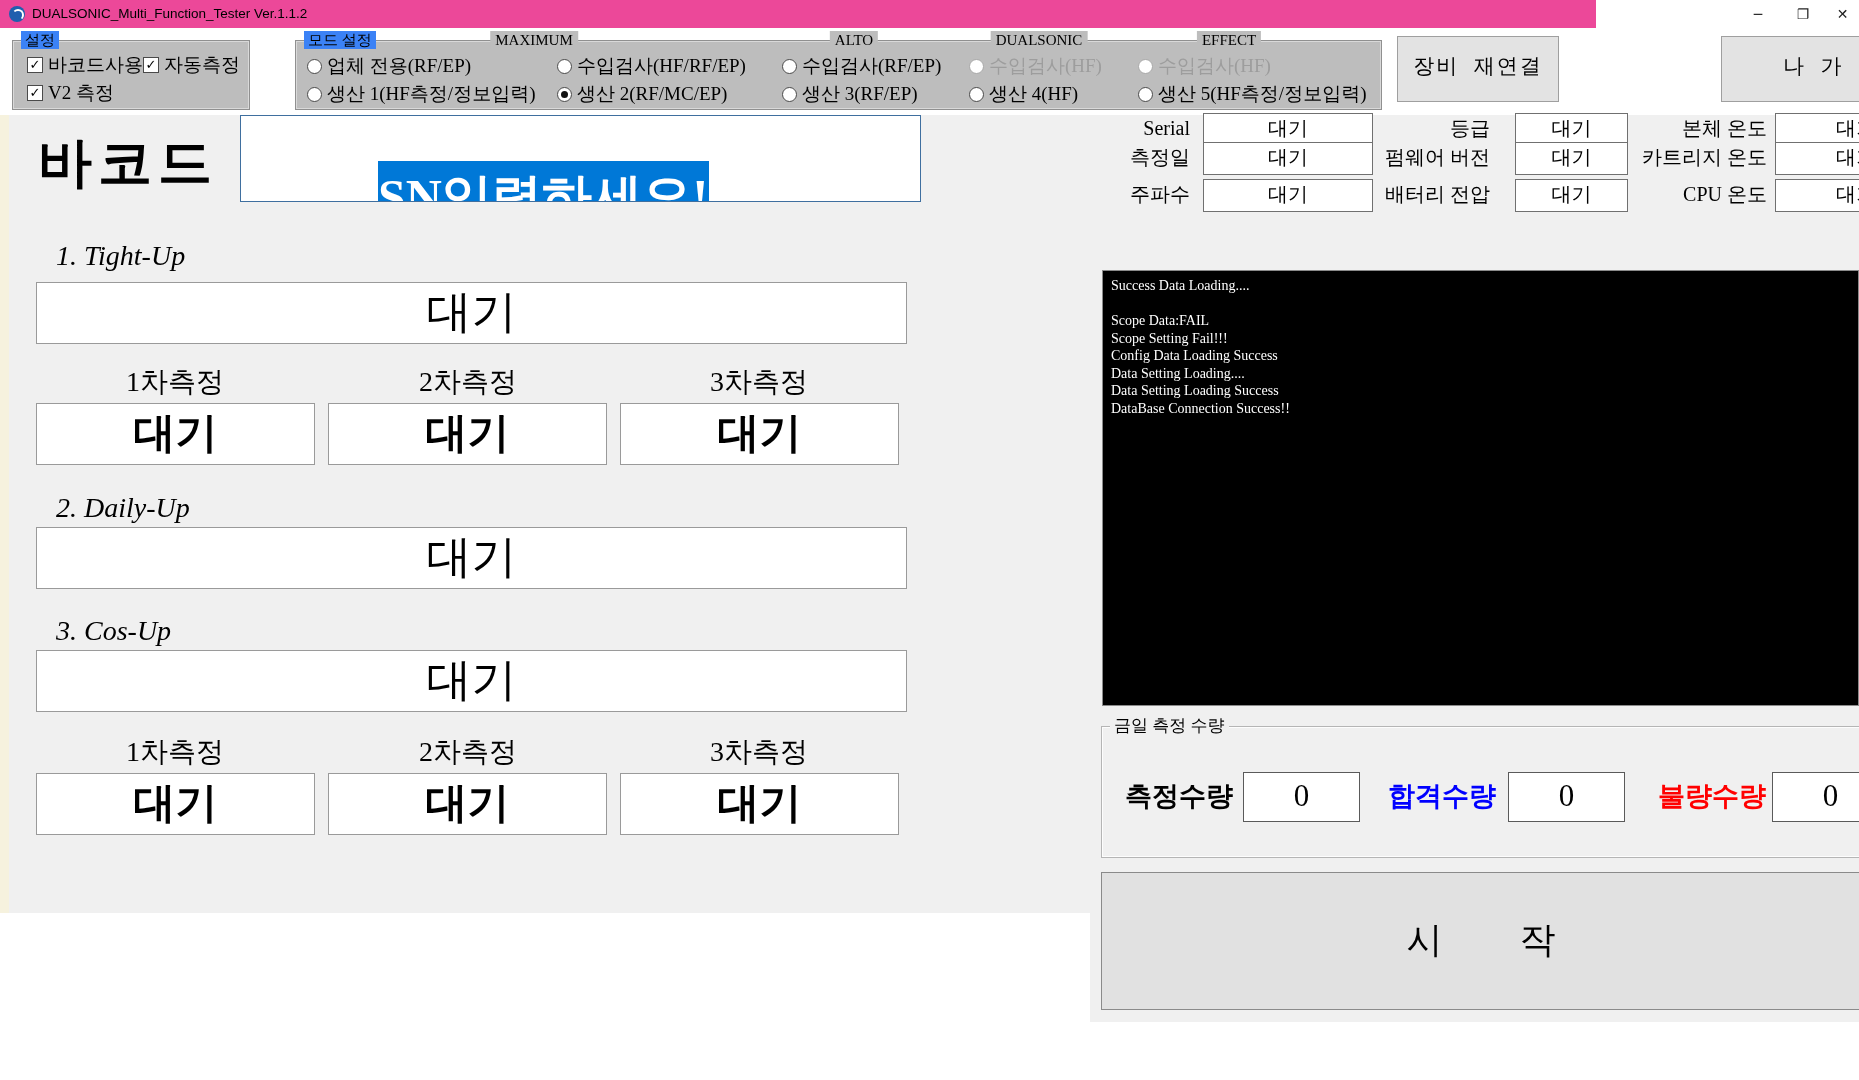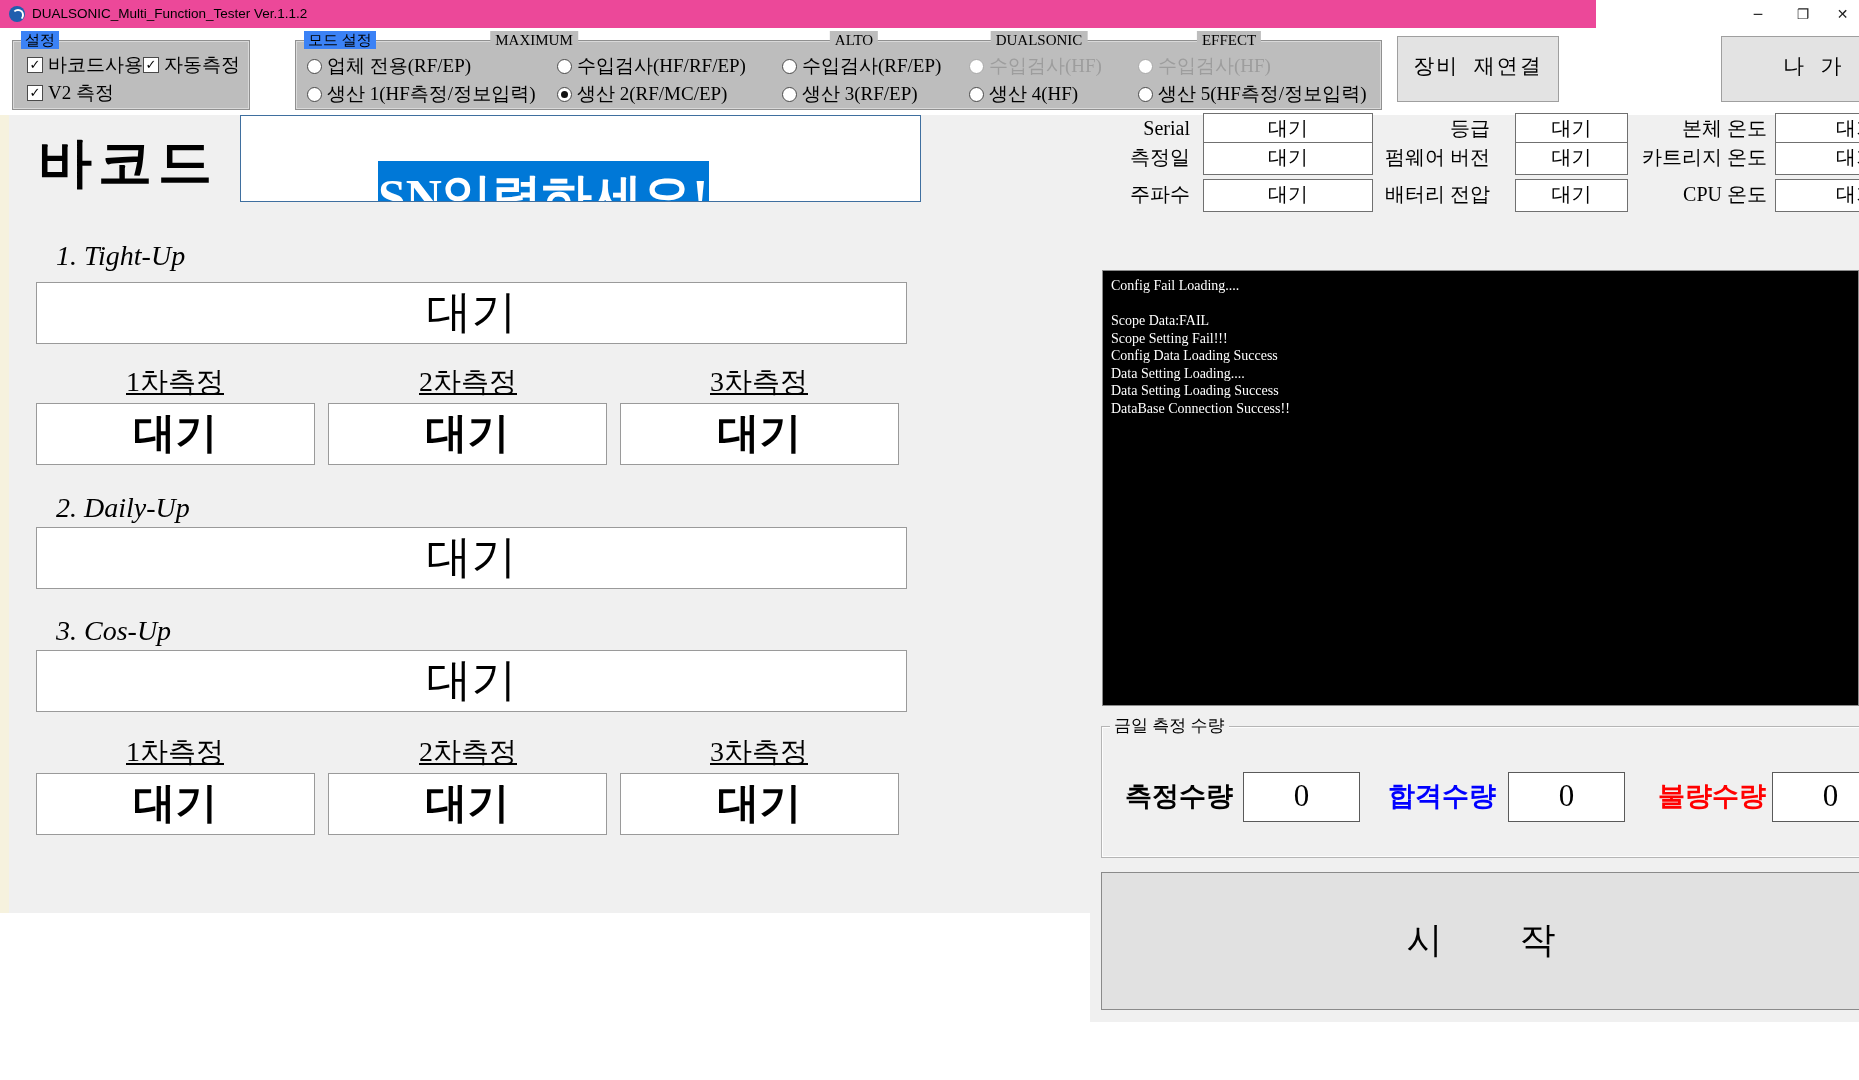--- a/index.html
+++ b/index.html
@@ -73,21 +73,21 @@
             text-align:center;font-size:20px;line-height:29px;}
   .sc1l{left:1020px;} .sc1b{left:1203px;width:168px;}
   .sc2l{left:1320px;} .sc2b{left:1515px;width:111px;}
   .sc3l{left:1597px;} .sc3b{left:1775px;width:160px;}
   .sr1{top:113px;} .sr2{top:142px;} .sr3{top:179px;}
 
   
   .sec-title{position:absolute;left:56px;font-size:28px;line-height:32px;font-style:italic;}
   .bigbox{position:absolute;left:36px;width:869px;height:60px;background:#fff;border:1px solid #9a9a9a;
           text-align:center;font-size:45px;line-height:58px;}
-  .sublabel{position:absolute;width:200px;text-align:center;font-size:28px;line-height:32px;text-decoration:underline;}
+  .sublabel{position:absolute;width:200px;text-align:center;font-size:28px;line-height:32px;}
   .subbox{position:absolute;width:277px;height:60px;background:#fff;border:1px solid #9a9a9a;
           text-align:center;font-size:42px;line-height:58px;font-weight:bold;}
 
   
   #console{left:1102px;top:270px;width:757px;height:436px;background:#000;border:1px solid #8a8a8a;
            padding:6px 0 0 8px;box-sizing:border-box;}
   .cline{color:#fff;font-size:14px;line-height:17.5px;white-space:pre;}
 
   
   #grp-daily{left:1101px;top:726px;width:758px;height:130px;border:1px solid #b5b5b5;
@@ -241,21 +241,21 @@
   <div class="sec-title" style="top:615px;">3. Cos-Up</div>
   <div class="bigbox" style="top:650px;">대기</div>
   <div class="sublabel" style="left:75px;top:736px;">1차측정</div>
   <div class="sublabel" style="left:368px;top:736px;">2차측정</div>
   <div class="sublabel" style="left:659px;top:736px;">3차측정</div>
   <div class="subbox" style="left:36px;top:773px;">대기</div>
   <div class="subbox" style="left:328px;top:773px;">대기</div>
   <div class="subbox" style="left:620px;top:773px;">대기</div>
 
   <div class="abs" id="console">
-    <div class="cline">Config Fail Loading....</div>
+    <div class="cline">Success Data Loading....</div>
     <div class="cline"> </div>
     <div class="cline">Scope Data:FAIL</div>
     <div class="cline">Scope Setting Fail!!!</div>
     <div class="cline">Config Data Loading Success</div>
     <div class="cline">Data Setting Loading....</div>
     <div class="cline">Data Setting Loading Success</div>
     <div class="cline">DataBase Connection Success!!</div>
   </div>
 
   <div class="abs" id="grp-daily">

